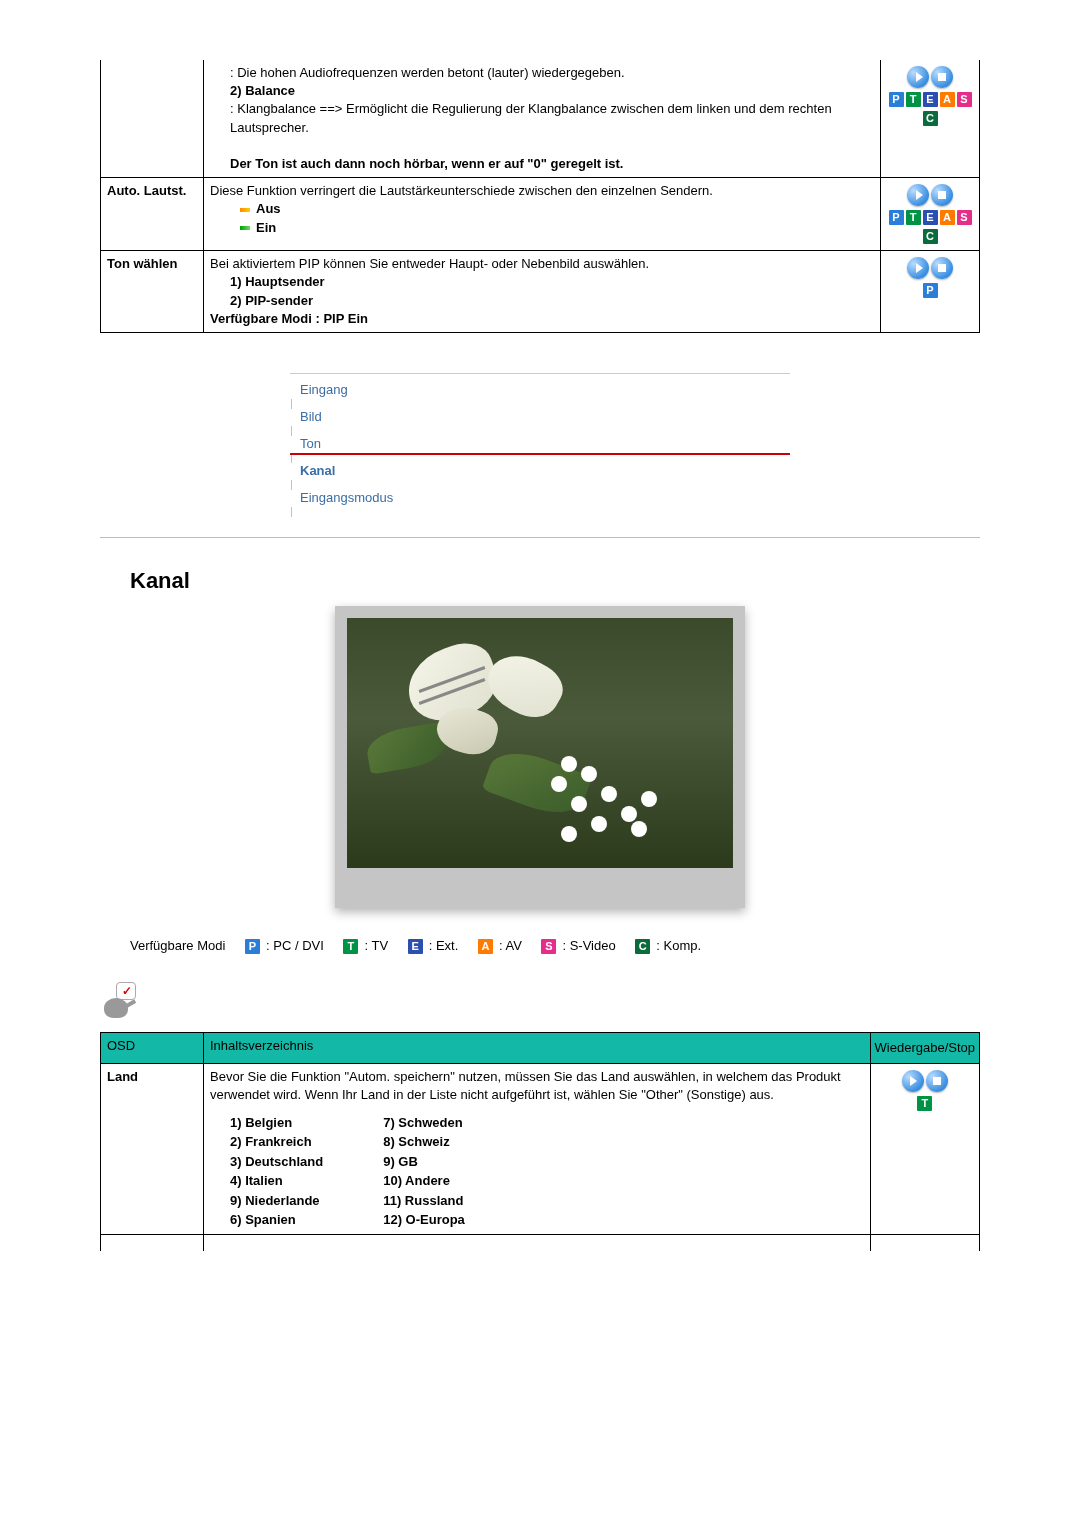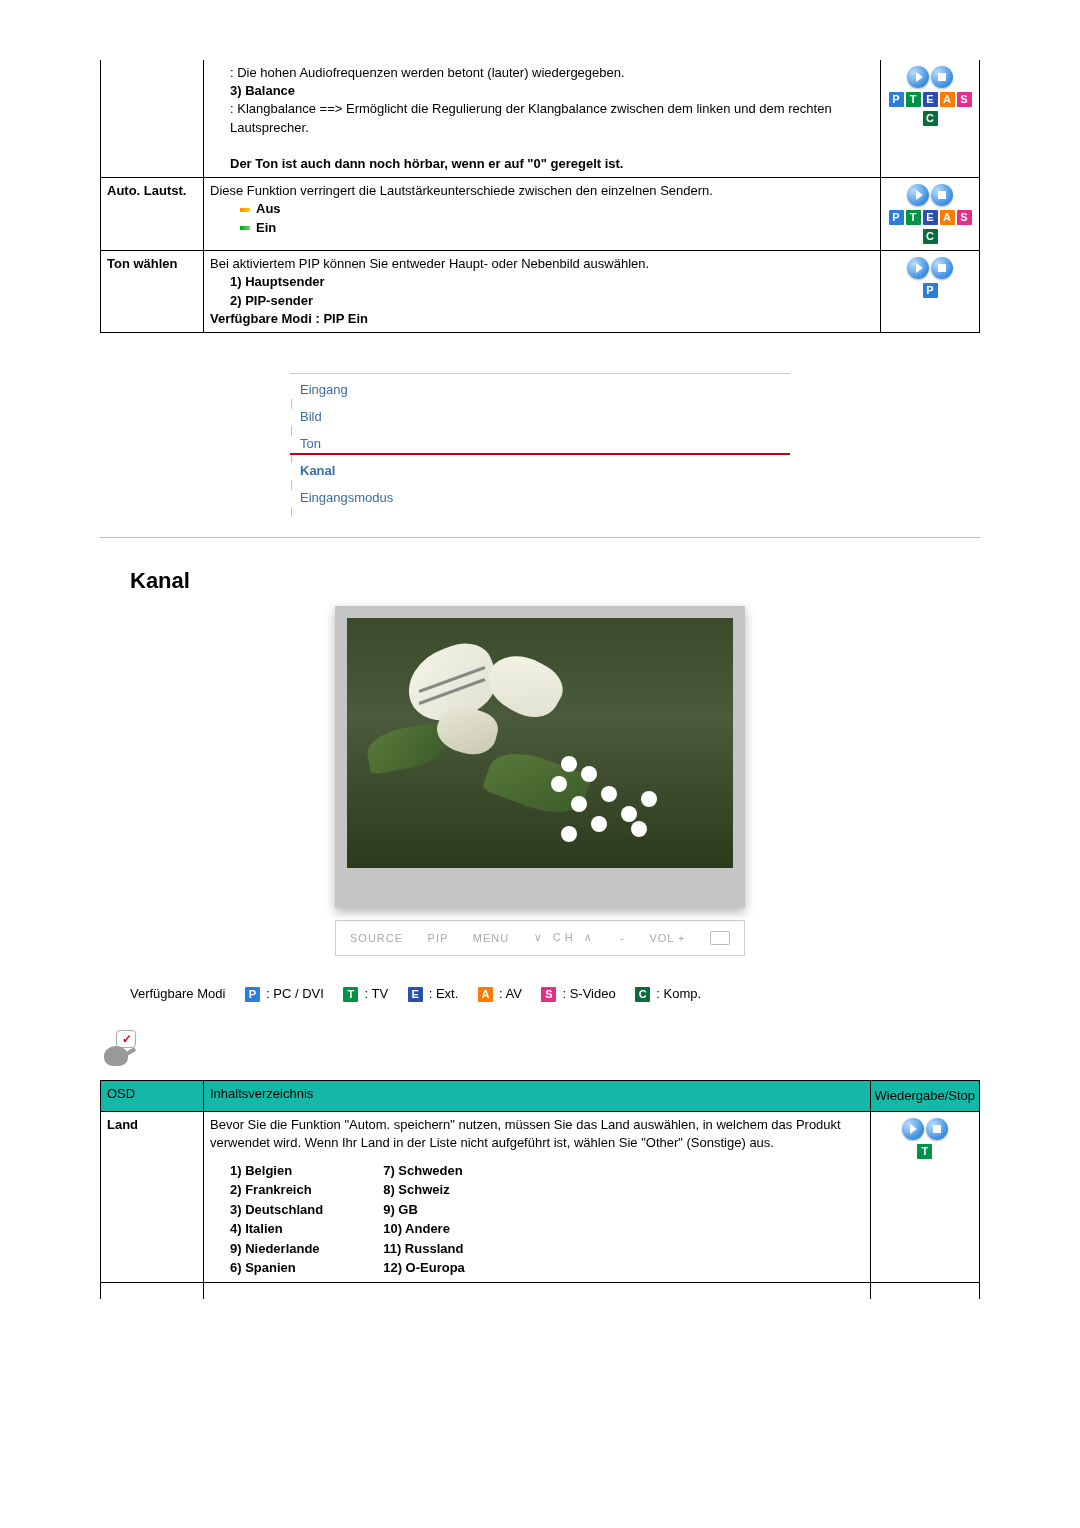--- a/index.html
+++ b/index.html
@@ -286,21 +286,21 @@
 </style>
 </head>
 <body>
 
 <table>
   <tbody>
       <tr>
     <td class="col1 noborder-top noborder-bottom"></td>
     <td class="col2 noborder-top">
       <div class="indent">: Die hohen Audiofrequenzen werden betont (lauter) wiedergegeben.</div>
-      <div class="bold indent">3) Balance</div>
+      <div class="bold indent">2) Balance</div>
       <div class="indent">: Klangbalance ==&gt; Ermöglicht die Regulierung der Klangbalance zwischen dem linken und dem rechten Lautsprecher.</div>
       <br>
       <div class="bold indent">Der Ton ist auch dann noch hörbar, wenn er auf "0" geregelt ist.</div>
     </td>
     <td class="col3 noborder-top">
       <div class="play-icons">
         <div class="circle-btn">
               <div class="triangle-play"></div>
             </div>
         <div class="circle-btn">
@@ -409,29 +409,20 @@
         <div class="flower" style="top:40px;left:30px;"></div>
         <div class="flower" style="top:50px;left:80px;"></div>
         <div class="flower" style="top:60px;left:50px;"></div>
         <div class="flower" style="top:70px;left:100px;"></div>
         <div class="flower" style="top:55px;left:120px;"></div>
         <div class="flower" style="top:80px;left:70px;"></div>
         <div class="flower" style="top:90px;left:40px;"></div>
         <div class="flower" style="top:85px;left:110px;"></div>
       </div>
     </div>
-  </div>
-  <div class="monitor-controls">
-    <span>SOURCE</span>
-    <span>PIP</span>
-    <span>MENU</span>
-    <span class="ch-arrows">∨ <span>CH</span> ∧</span>
-    <span>-</span>
-    <span>VOL +</span>
-    <span class="pwr-btn"></span>
   </div>
 </div>
 
 <div class="modi-row" style="padding-left:30px;">
   <span>Verfügbare Modi</span>
   <span class="tag tag-P">P</span><span class="lbl">: PC / DVI</span>
   <span class="tag tag-T">T</span><span class="lbl">: TV</span>
   <span class="tag tag-E">E</span><span class="lbl">: Ext.</span>
   <span class="tag tag-A">A</span><span class="lbl">: AV</span>
   <span class="tag tag-S">S</span><span class="lbl">: S-Video</span>

